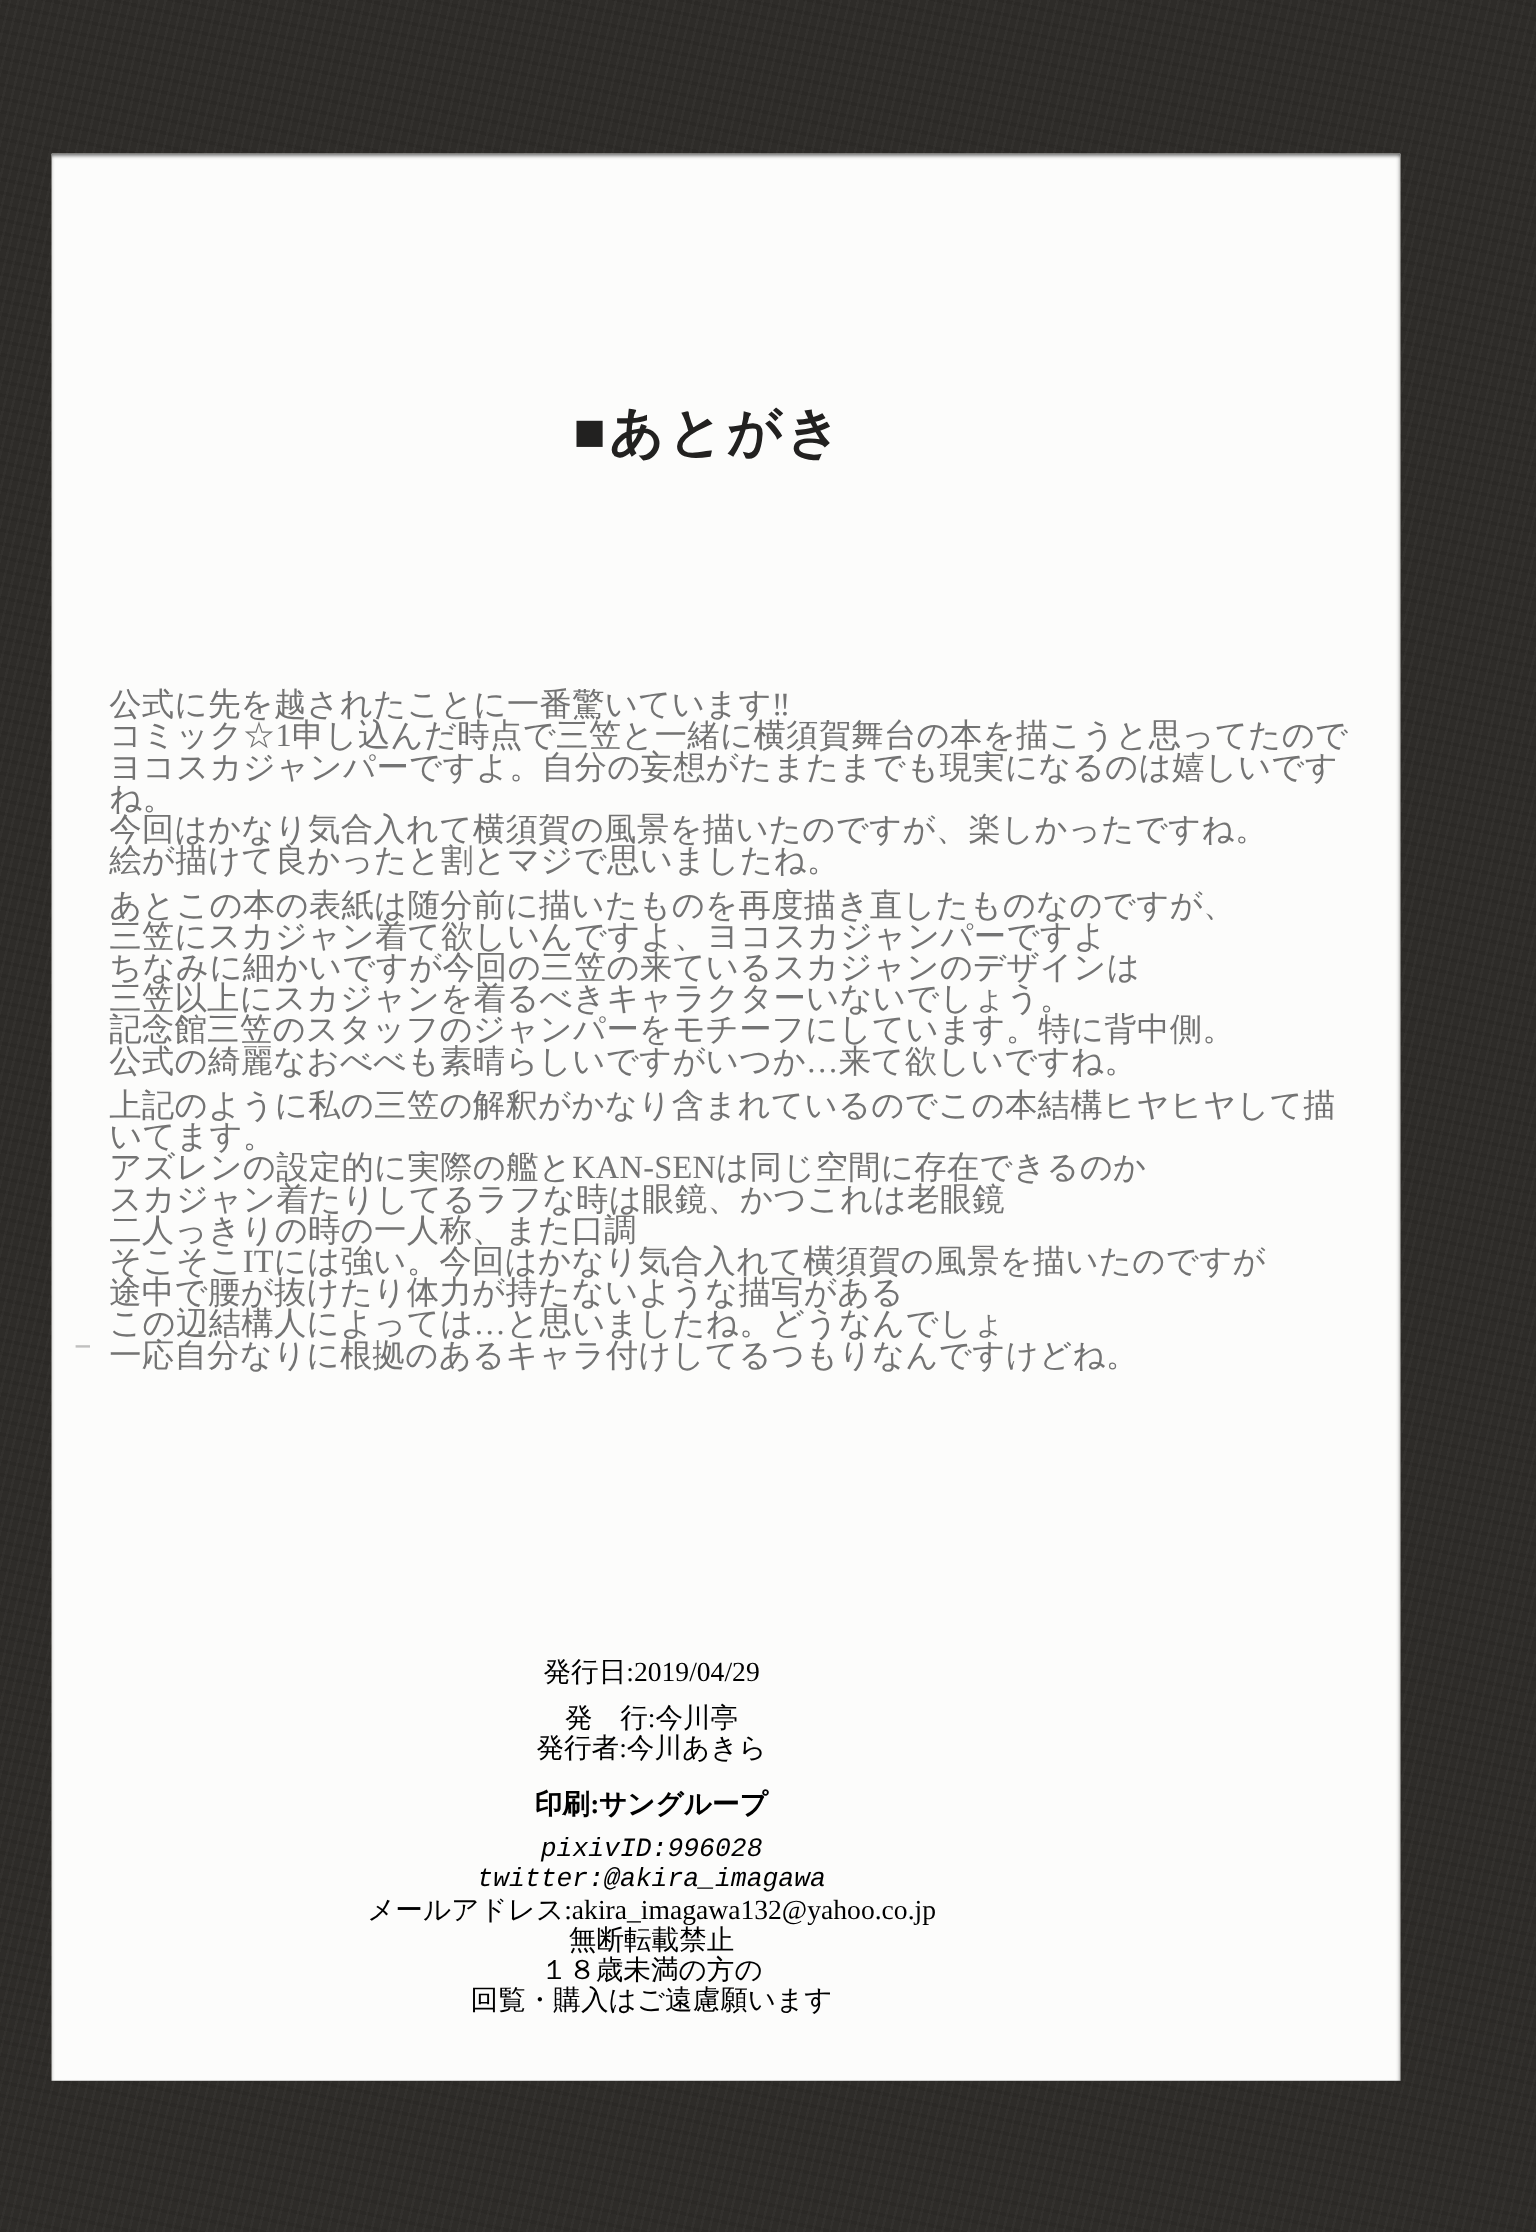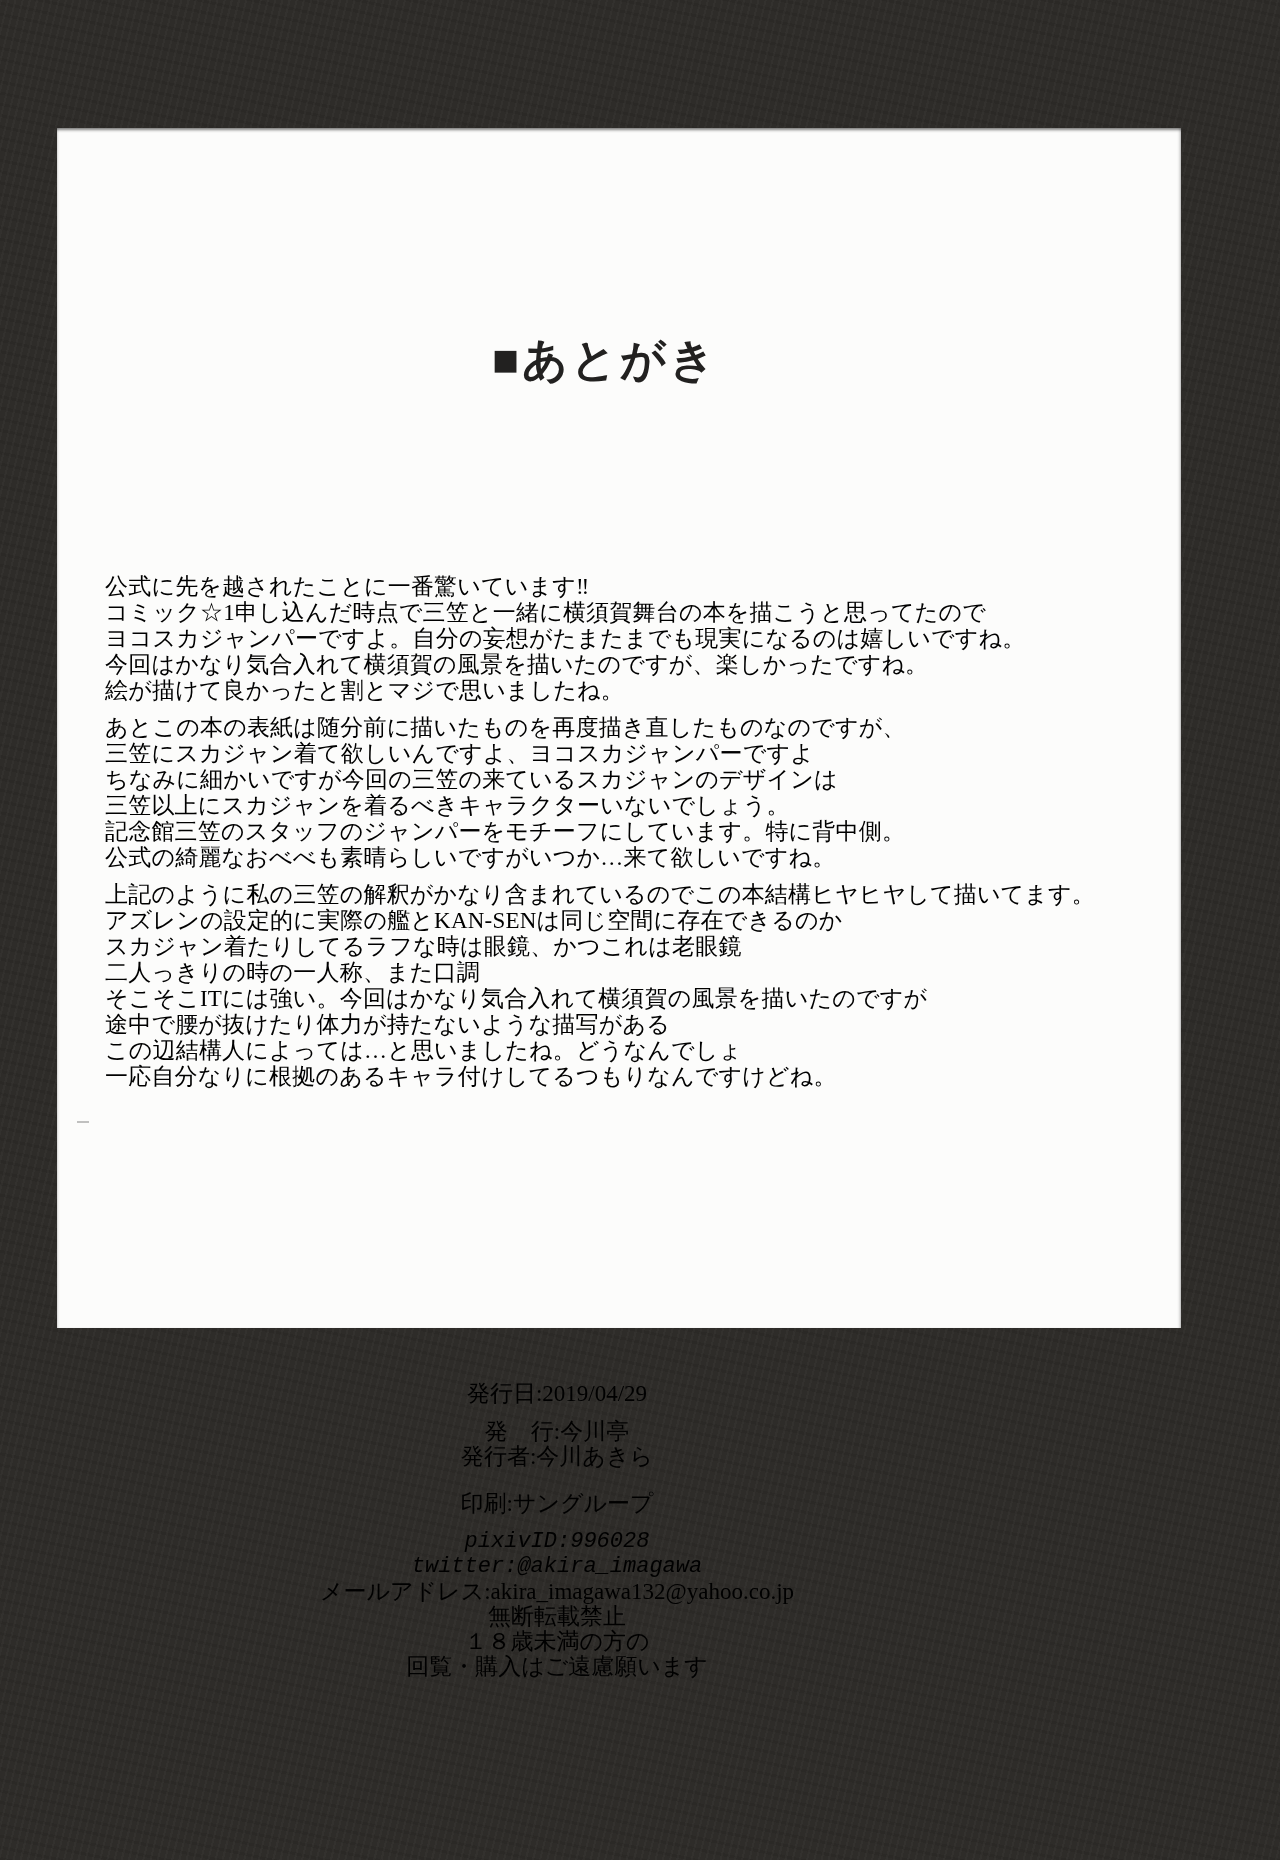--- a/index.html
+++ b/index.html
@@ -18,24 +18,24 @@
     position: absolute;
     inset: 0;
     background:
       repeating-linear-gradient(104deg, rgba(255,255,255,0.025) 0 2px, rgba(0,0,0,0) 2px 7px),
       repeating-linear-gradient(12deg, rgba(0,0,0,0.07) 0 3px, rgba(0,0,0,0) 3px 11px),
       #2e2c29;
   }
   
   .paper {
     position: absolute;
-    left: 57px;
+    left: 43px;
     top: 128px;
     width: 1124px;
-    height: 1200px;
+    height: 1606px;
     background: #fcfcfb;
     box-shadow:
       inset 0 4px 3px -2px rgba(25,25,25,0.55),
       inset -3px 0 3px -2px rgba(40,40,40,0.35),
       inset 2px 0 2px -1px rgba(60,60,60,0.18);
   }
   .title {
     position: absolute;
     top: 202px;
     left: 0;
@@ -44,40 +44,40 @@
     font-size: 45px;
     font-weight: 700;
     letter-spacing: 3px;
     color: #222120;
   }
   .body-text {
     position: absolute;
     left: 48px;
     top: 446px;
     width: 1040px;
-    color: #000000;
-    font-size: 23px;
+    color: #737373;
+    font-size: 27px;
     line-height: 26px;
     letter-spacing: 0.2px;
   }
   .para + .para {
     margin-top: 11px;
   }
   .colophon {
     position: absolute;
     left: 0;
     top: 1253px;
     width: 1000px;
     text-align: center;
     color: #000000;
     font-size: 23px;
     line-height: 25px;
   }
   .colophon .gap-lg { margin-top: 13px; }
-  .colophon .gap-md { margin-top: 22px; }
+  .colophon .gap-md { margin-top: 22px; font-weight: bold; }
   .mono {
     font-family: "Liberation Mono", "DejaVu Sans Mono", monospace;
     font-size: 22px;
     font-style: italic;
   }
   
   .artifact {
     position: absolute;
     left: 20px;
     top: 993px;

